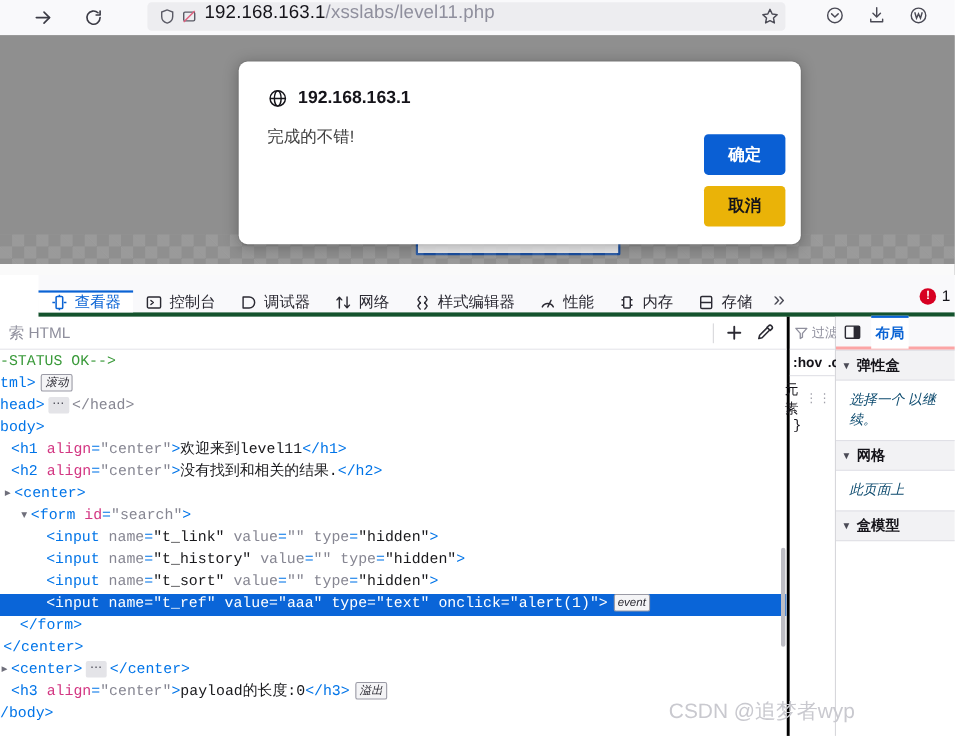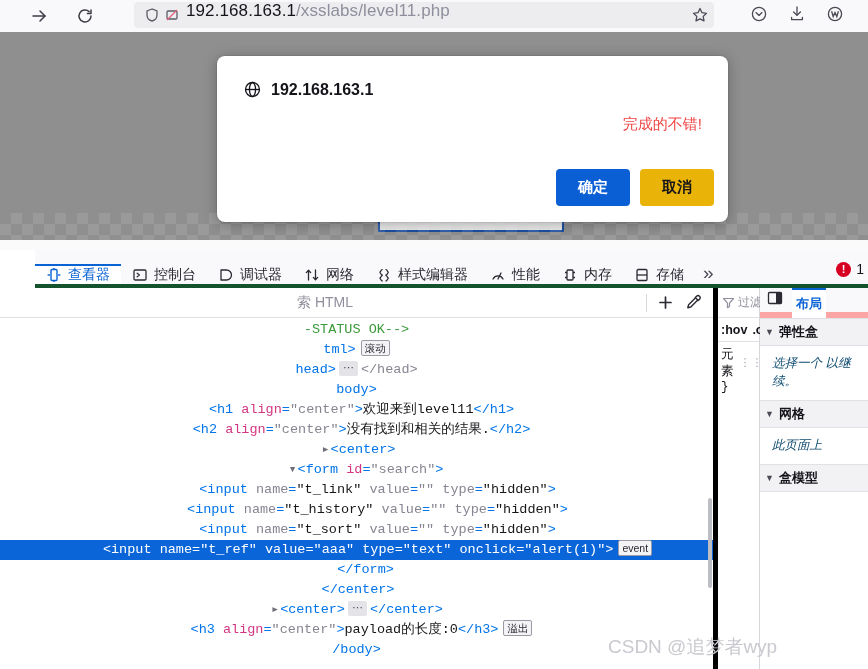--- a/index.html
+++ b/index.html
@@ -63,22 +63,22 @@
   
   .dialog {
     position:absolute; left:217px; top:56px; width:511px; height:166px;
     background:#fff; border-radius:8px;
     box-shadow:0 2px 14px rgba(0,0,0,.28), 0 0 0 1px rgba(0,0,0,.06);
     z-index:5;
   }
   .dlg-head { display:flex; align-items:center; gap:9px; padding:24px 26px 0 26px; }
   .dlg-globe { width:19px;height:19px; color:#15141a; display:block;}
   .dlg-origin { font-size:16px; font-weight:bold; color:#15141a; }
-  .dlg-msg { padding:16px 26px 0 26px; font-size:15px; color:#ef4444;text-align:right; }
-  .dlg-actions { position:absolute; right:14px; bottom:16px; display:flex; gap:10px;}
+  .dlg-msg { padding:16px 26px 0 26px; font-size:15px; color:#404040; }
+  .dlg-actions { position:absolute; right:14px; bottom:16px; display:flex; gap:10px;flex-direction:column;}
   .btn {
     border:none; border-radius:4px; font-size:15px; font-weight:bold;
     padding:0 22px; height:37px; cursor:pointer;
     font-family:"Liberation Sans","DejaVu Sans",sans-serif;
   }
   .btn-primary { background:#0a5fd4; color:#fff; min-width:71px;}
   .btn-secondary { background:#eab308; color:#15141a; min-width:71px;}
 
   
   .devtools { position:absolute; left:0; top:250px; width:868px; height:419px; background:#fff; }
@@ -99,21 +99,21 @@
     gap:5px; padding-right:4px; font-size:14px; color:#15141a;
   }
   .err-dot {
     width:15px;height:15px;border-radius:50%;background:#d70022;color:#fff;
     font-size:11px;font-weight:bold;display:flex;align-items:center;justify-content:center;
   }
 
   .dt-body { position:relative; height:381px; display:flex; }
 
   
-  .markup-pane { width:718px; height:381px; display:flex; flex-direction:column; border-right:5px solid #000000;text-align:center;}
+  .markup-pane { width:718px; height:381px; display:flex; flex-direction:column; border-right:3px solid #000000;}
   .markup-toolbar {
     height:30px; background:#fff; border-bottom:1px solid #e0e0e6;
     display:flex; align-items:center; padding:0 6px;
   }
   .search-html { flex:1; font-size:14px; color:#8f8f9d; padding-left:2px;}
   .mt-btn { width:28px;height:26px;display:flex;align-items:center;justify-content:center;color:#2b2a33;cursor:pointer;}
   .mt-sep { width:1px; height:18px; background:#d7d7db; margin:0 4px;}
 
   .tree {
     flex:1; overflow:hidden; background:#fff;
@@ -129,20 +129,21 @@
   .val   { color:#868692; }
   .punct { color:#0074e8; }
   .txt   { color:#18181b; }
   .comment { color:#3a9a3a; }
   .twisty { color:#6f6f7b; display:inline-block; width:10px; }
   .badge {
     display:inline-block; border:1px solid #9a9aa5; border-radius:2px;
     background:#f4f4f6; color:#2b2a33; font-size:10.5px; line-height:12px;
     padding:1px 3px; margin-left:5px; vertical-align:1px;
     font-family:"Liberation Sans","DejaVu Sans",sans-serif;
+    font-style:italic;
   }
   .ell {
     display:inline-block; border-radius:2px; background:#e4e4e8; color:#4a4a55;
     font-size:11px; line-height:9px; padding:2px 4px 4px 4px; margin:0 3px; vertical-align:2px;
     font-family:"Liberation Sans",sans-serif;
   }
   .tree-scroll {
     position:absolute; right:0; top:0; width:6px; height:100%; background:transparent;
   }
   .tree-scroll i { position:absolute; left:1px; top:180px; width:4px; height:90px;
@@ -150,25 +151,25 @@
 
   
   .side { width:150px; height:381px; display:flex; }
   .side-rules { width:42px; border-right:1px solid #d7d7db; background:#fff; position:relative;}
   .rules-toolbar { height:30px; border-bottom:1px solid #e0e0e6; display:flex;align-items:center; gap:3px; padding-left:4px;}
   .filter-ico { color:#8f8f9d; display:block;}
   .filter-ph { font-size:12px; color:#8f8f9d; white-space:nowrap;}
   .pseudo-row { height:24px; display:flex; align-items:center; gap:5px; padding-left:3px;
     font-size:12.5px; font-weight:bold; color:#15141a; border-bottom:1px solid #e0e0e6; white-space:nowrap;}
   .rule-block { padding:4px 3px; font-family:"Liberation Mono",monospace; font-size:12.5px; color:#15141a;}
-  .rule-head { display:flex; align-items:center; gap:6px;}
+  .rule-head { display:flex; align-items:center; gap:6px;justify-content:flex-end;}
   .grip { color:#a0a0aa; font-size:11px; letter-spacing:1px; line-height:6px;}
 
   .side-layout { width:108px; background:#fff; position:relative; }
-  .layout-tabs { height:30px; border-bottom:6px solid #fca5a5; display:flex; gap:6px; padding-left:4px; background:#f9f9fb;}
+  .layout-tabs { height:30px; border-bottom:3px solid #fca5a5; display:flex; align-items:center; gap:6px; padding-left:4px; background:#f9f9fb;}
   .lt-icon { width:22px;height:20px;display:flex;align-items:center;justify-content:center;cursor:pointer;}
   .lt-tab { font-size:13px; color:#0a63d4; font-weight:bold; padding:0 4px; height:30px;
     display:flex;align-items:center; border-top:2px solid #0a63d4; background:#fff; cursor:pointer;}
   .acc-head {
     height:28px; display:flex; align-items:center; gap:5px; padding-left:5px;
     background:#f2f2f4; border-bottom:1px solid #e0e0e6; border-top:1px solid #e0e0e6;
     font-size:13px; font-weight:bold; color:#15141a; cursor:pointer;
   }
   .tri { color:#4a4a55; font-size:9px; }
   .acc-body { padding:8px 6px 10px 12px; font-size:12.5px; font-style:italic; color:#0c4a6e; line-height:18px;}

